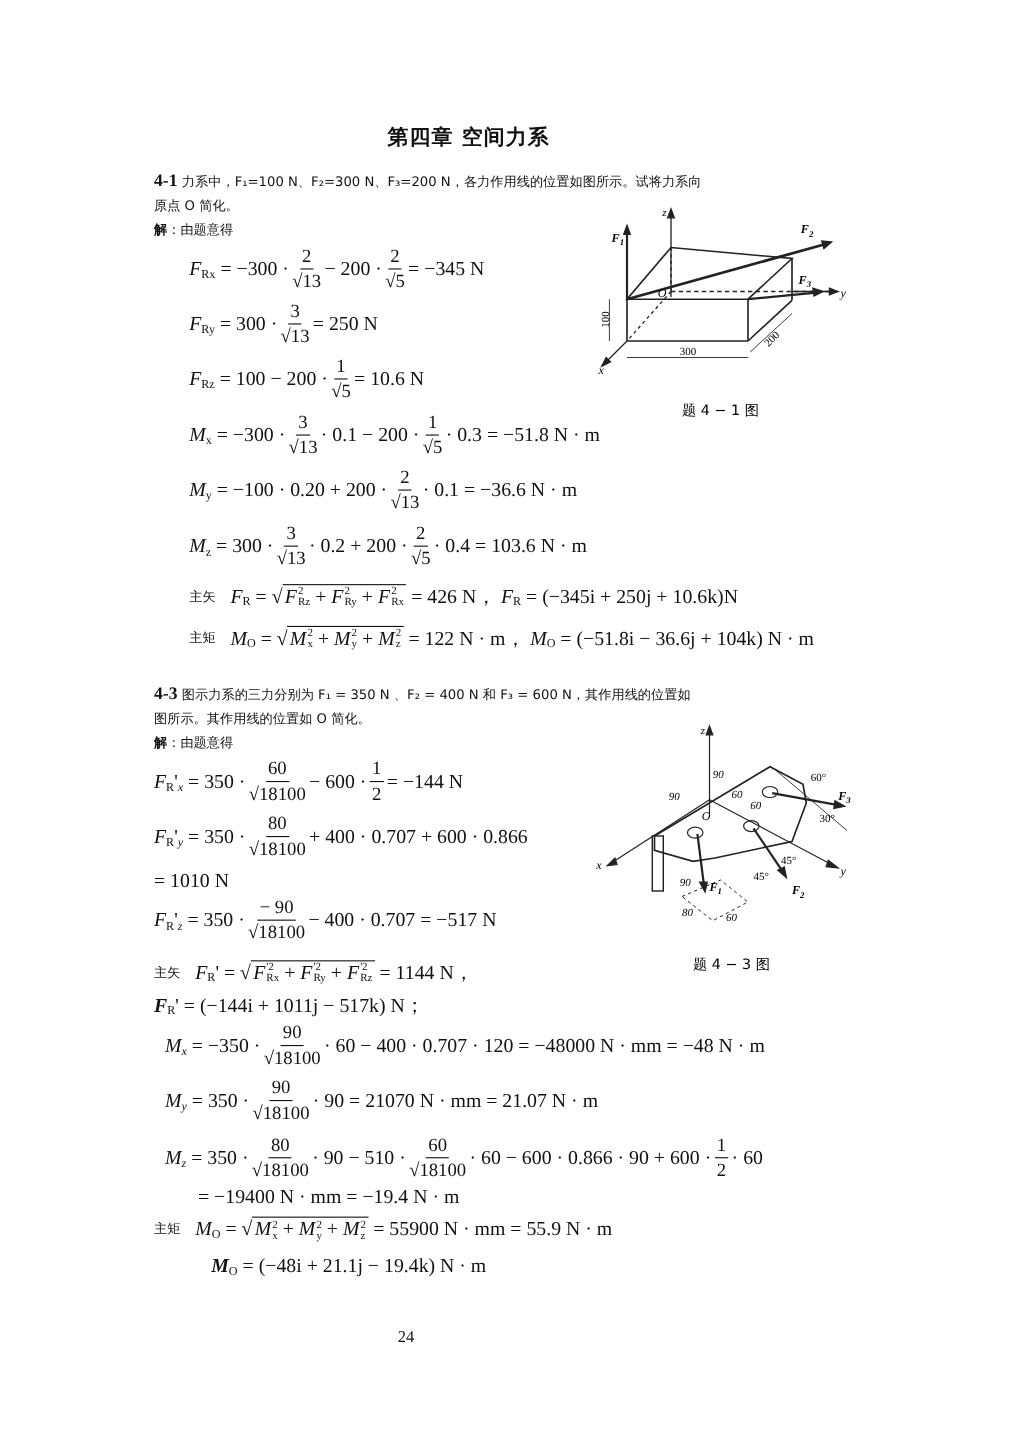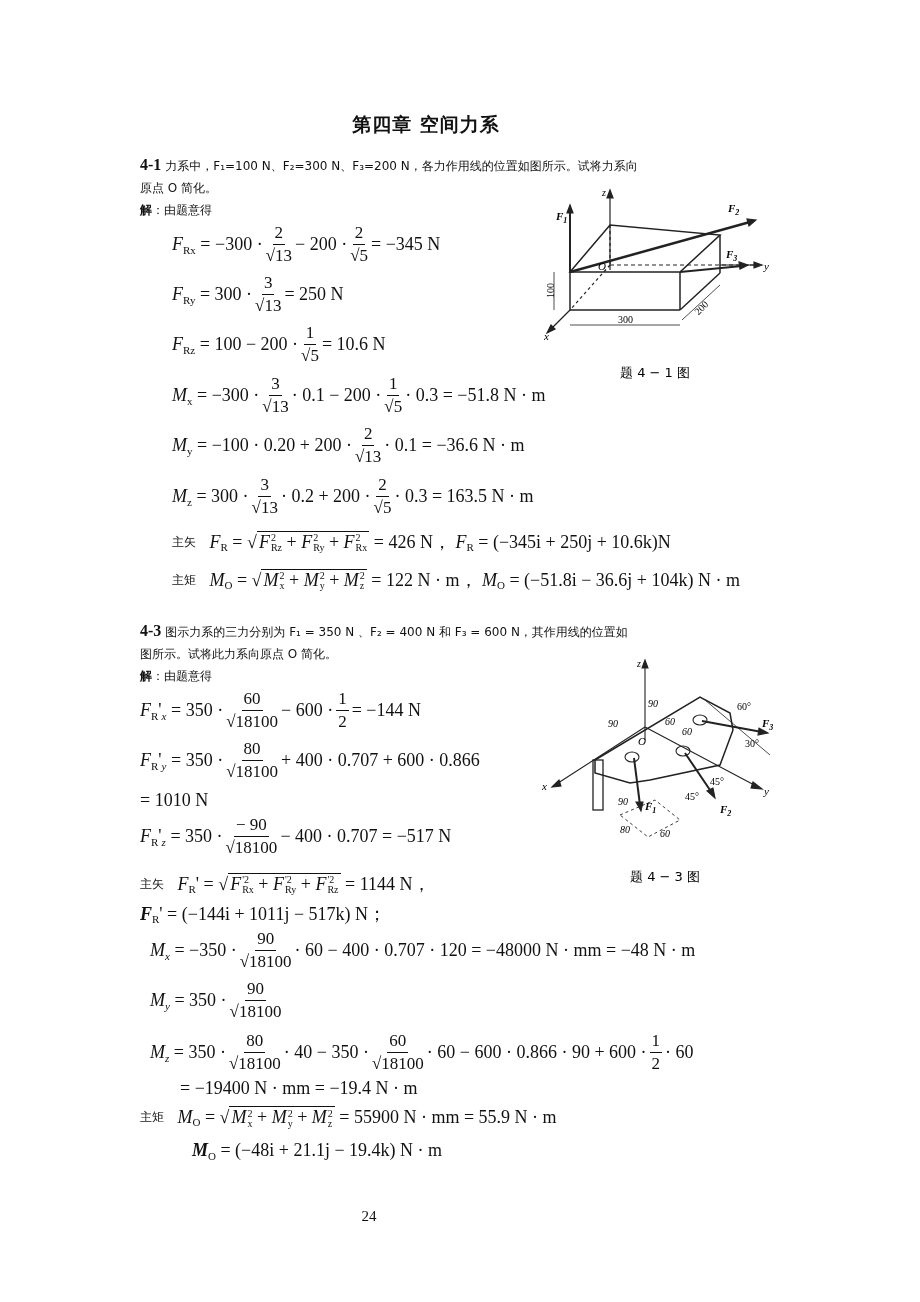--- a/index.html
+++ b/index.html
@@ -95,21 +95,21 @@
   <i>M</i><span class="sub">z</span>&nbsp;<span>= 300</span>&nbsp;·
   <span class="frac">
       <span class="num">3</span>
       <span class="den">√13</span>
     </span>
   <span>· 0.2 + 200</span>&nbsp;·
   <span class="frac">
       <span class="num">2</span>
       <span class="den">√5</span>
     </span>
-  <span>· 0.3 = 163.5 N · m</span>
+  <span>· 0.4 = 103.6 N · m</span>
 </div>
 
 <div class="abs eq" style="left:172px; top:530px;">
   <span class="cjk">主矢</span>&nbsp;&nbsp;&nbsp;
   <i>F</i><span class="sub">R</span>&nbsp;=&nbsp;√<span class="sqrt"><i>F</i><span class="supsub">
         <span>2</span>
         <span>Rz</span>
       </span> + <i>F</i><span class="supsub">
         <span>2</span>
         <span>Ry</span>
@@ -171,21 +171,21 @@
   <text x="196" y="78" font-size="11" font-weight="bold" font-style="italic"><tspan>F</tspan><tspan font-size="8" dy="3">3</tspan></text>
   <text x="20" y="122" font-size="10" transform="rotate(-90 20 118)">100</text>
   <text x="88" y="143" font-size="10">300</text>
   <text x="160" y="135" font-size="10" transform="rotate(-45 165 125)">200</text>
   <text x="90" y="197" class="caption" font-size="11">题 4 − 1 图</text>
 </svg>
 
 <div class="abs para" style="left:140px; top:620px; width:650px;">
   <div><b>4-3</b>
     <span class="cjk">图示力系的三力分别为 F₁ = 350 N 、F₂ = 400 N 和 F₃ = 600 N，其作用线的位置如</span></div>
-  <div class="cjk">图所示。试将此力系向原点 O 简化。</div>
+  <div class="cjk">图所示。其作用线的位置如 O 简化。</div>
   <div class="cjk"><span class="bold">解</span><span>：由题意得</span></div>
 </div>
 
 <div class="abs eq" style="left:140px; top:688px;">
   <i>F</i><span class="sub">R</span>'<span class="sub"><i>x</i></span>&nbsp;<span>= 350</span>&nbsp;·
   <span class="frac">
       <span class="num">60</span>
       <span class="den">√18100</span>
     </span>
   <span>− 600</span>&nbsp;·
@@ -241,29 +241,30 @@
     </span>
   <span>· 60 − 400 · 0.707 · 120 = −48000 N · mm = −48 N · m</span>
 </div>
 
 <div class="abs eq" style="left:150px; top:978px;">
   <i>M</i><span class="sub"><i>y</i></span>&nbsp;<span>= 350</span>&nbsp;·
   <span class="frac">
       <span class="num">90</span>
       <span class="den">√18100</span>
     </span>
+  <span>· 90 = 21070 N · mm = 21.07 N · m</span>
 </div>
 
 <div class="abs eq" style="left:150px; top:1030px;">
   <i>M</i><span class="sub"><i>z</i></span>&nbsp;<span>= 350</span>&nbsp;·
   <span class="frac">
       <span class="num">80</span>
       <span class="den">√18100</span>
     </span>
-  <span>· 40 − 350</span>&nbsp;·
+  <span>· 90 − 510</span>&nbsp;·
   <span class="frac">
       <span class="num">60</span>
       <span class="den">√18100</span>
     </span>
   <span>· 60 − 600 · 0.866 · 90 + 600</span>&nbsp;·
   <span class="frac">
       <span class="num">1</span>
       <span class="den">2</span>
     </span>
   <span>· 60</span>

